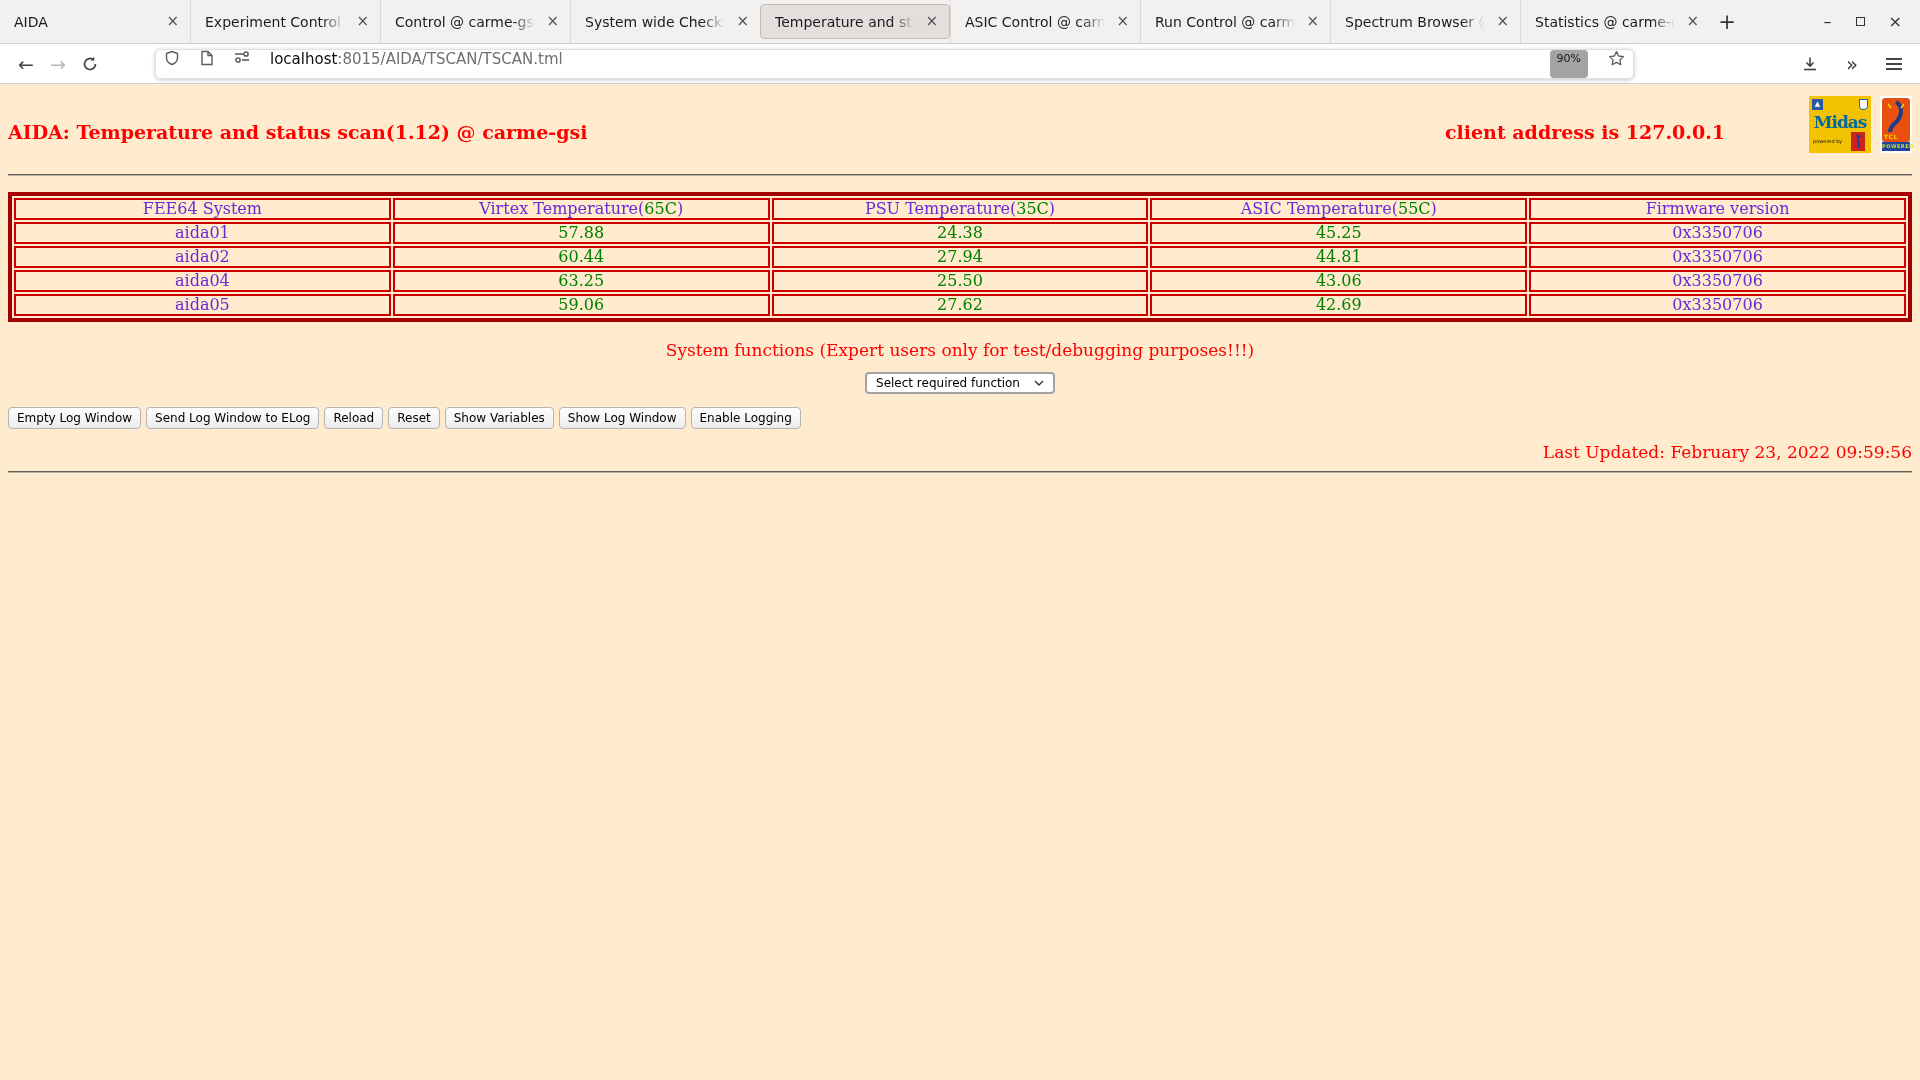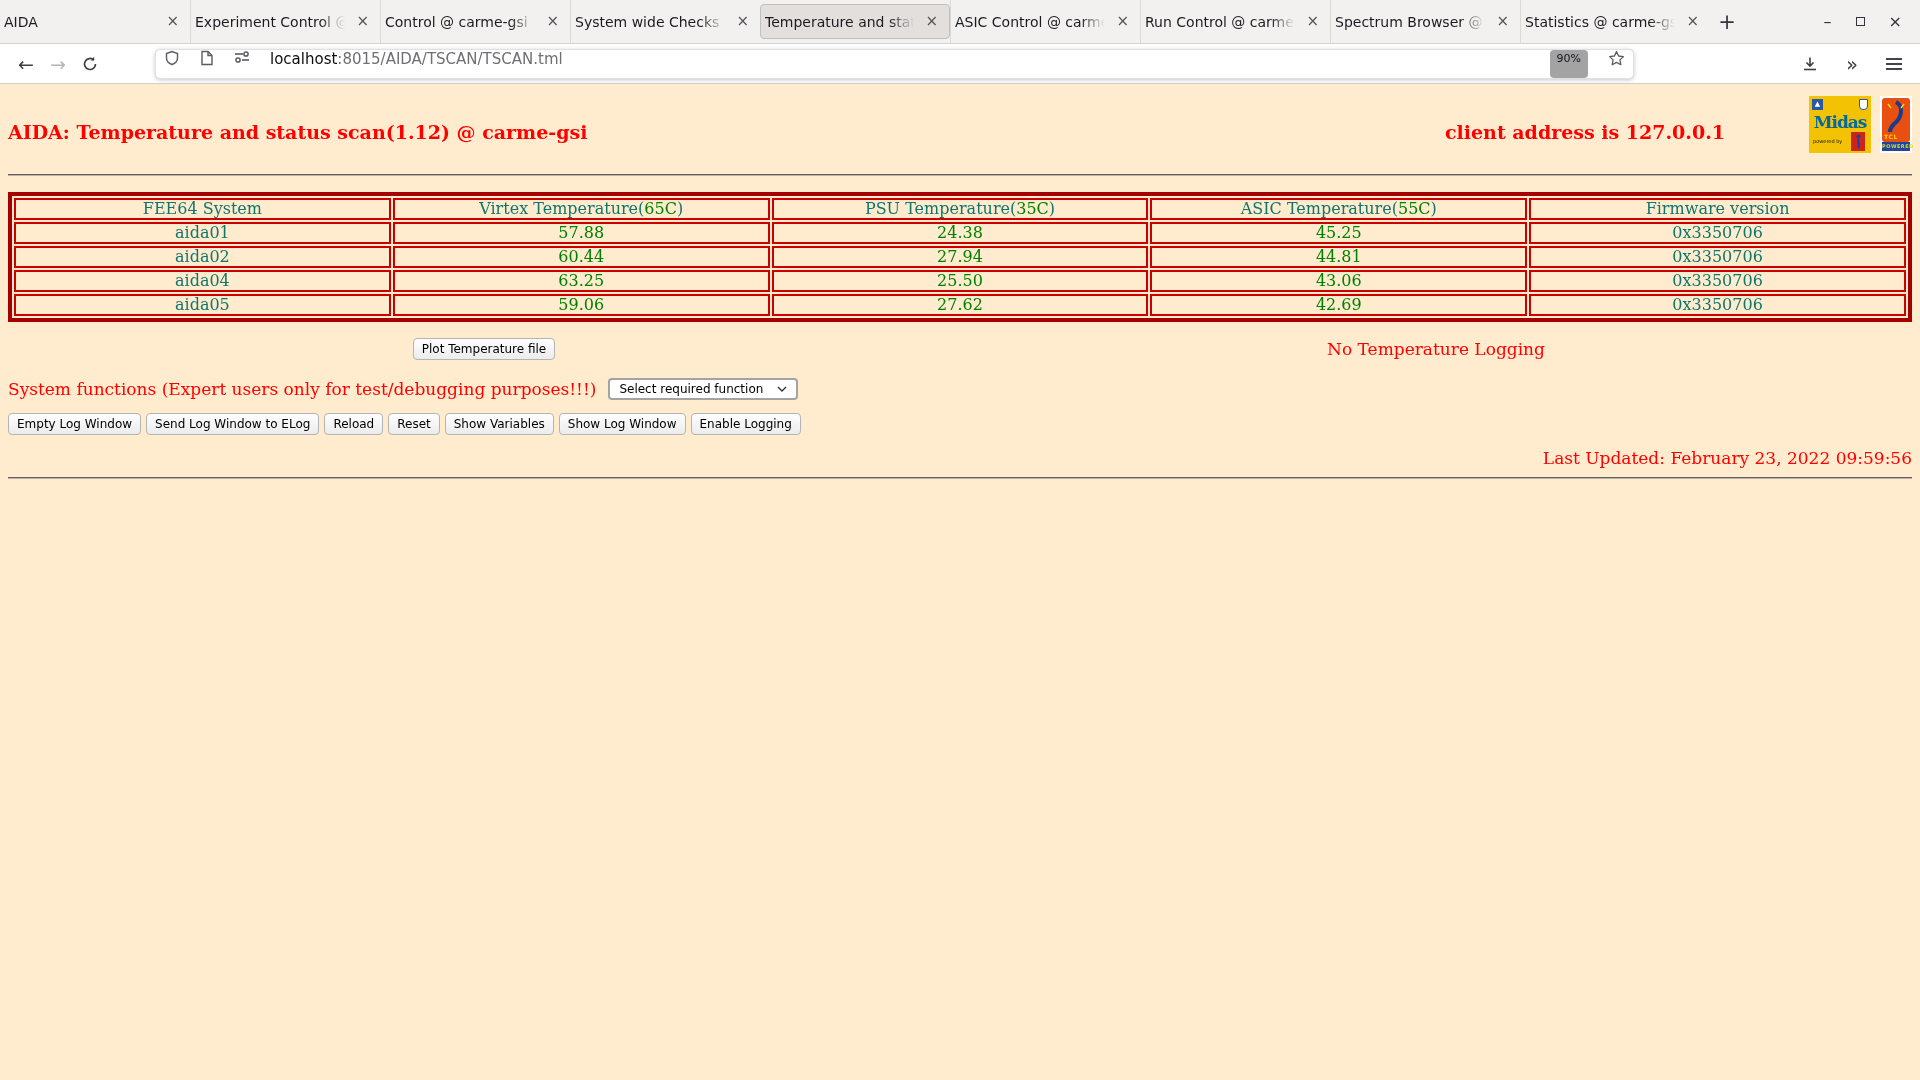--- a/index.html
+++ b/index.html
@@ -2,21 +2,21 @@
 <html><head>
 <meta charset="utf-8">
 <style>
   * { box-sizing: border-box; margin: 0; padding: 0; }
   html,body { width:1920px; height:1080px; overflow:hidden; }
   body { font-family:"DejaVu Sans","Liberation Sans",sans-serif; background:#ffebcd; }
 
   
   .tabbar { height:44px; background:#f3f1f0; display:flex; align-items:stretch;
             border-bottom:1px solid #d4d1ce; }
-  .tab { width:190px; display:flex; align-items:center; padding:0 8px 0 4px;
+  .tab { width:190px; display:flex; align-items:center; padding:0 8px 0 14px;
          font-size:14px; color:#1c1b22; position:relative; cursor:default; }
   .tab + .tab { border-left:1px solid #ddd9d6; }
   .tab.active { background:#e2dfdc; border:1px solid #c2bebb; border-radius:4px;
                 margin:4px 0; border-left:1px solid #c2bebb; }
   .tab-label { flex:1; white-space:nowrap; overflow:hidden;
                -webkit-mask-image:linear-gradient(to right,#000 82%,transparent 98%);
                mask-image:linear-gradient(to right,#000 82%,transparent 98%); }
   .tab-close { margin-left:5px; color:#55545b; font-size:15px; line-height:1; padding:1px 3px; }
   .newtab { width:34px; display:flex; align-items:center; justify-content:center;
             font-size:21px; color:#35343c; }
@@ -69,30 +69,30 @@
   .logo-tcl .banner { position:absolute; left:2px; right:2px; bottom:2px; height:9px;
                       background:#24439b; color:#cddc29; font-size:5px; font-weight:bold;
                       text-align:center; line-height:9px; letter-spacing:.5px; }
   hr.rule { border:none; border-top:2px groove #b9b3a6; margin-top:16px; }
 
   table.tscan { width:100%; margin-top:16px; border-collapse:separate; border-spacing:2px;
                 border:4px solid #a40000; background:#ffebcd;
                 font-family:"DejaVu Serif","Liberation Serif",serif; }
   table.tscan th, table.tscan td { border:2px solid #cc0000; text-align:center; font-size:16px;
                 font-weight:normal; height:20px; line-height:18px; padding:0 4px; width:20%; }
-  .c-red { color:#0f766e; } .c-green { color:#008000; }
+  .c-red { color:#6d28d9; } .c-green { color:#008000; }
 
   .subrow { display:flex; margin-top:16px; align-items:center; }
   .subrow .half { width:50%; text-align:center; }
   .status-red { font-family:"DejaVu Serif","Liberation Serif",serif; font-size:17px; color:#ff0000; }
 
   button.formbtn { font-family:"DejaVu Sans","Liberation Sans",sans-serif; font-size:12px;
                    color:#000; padding:3px 8px; background:linear-gradient(#fefefe,#ececec);
                    border:1px solid #b4b4b4; border-radius:4px; }
-  .sysfunc { display:flex; align-items:center; gap:12px; margin-top:18px; }
+  .sysfunc { display:flex; align-items:center; gap:12px; margin-top:18px;flex-direction:column; }
   .sysfunc-label { font-family:"DejaVu Serif","Liberation Serif",serif; font-size:17px; color:#ff0000; }
   .selectbox { display:inline-flex; align-items:center; gap:14px; height:22px; padding:0 9px;
                background:#fff; border:2px solid #a3a3a3; border-radius:4px; font-size:12px; color:#000; }
   .actions { display:flex; gap:5px; margin-top:13px; }
   .updated { text-align:right; margin-top:13px; font-family:"DejaVu Serif","Liberation Serif",serif;
              font-size:17px; color:#ff0000; }
   hr.rule2 { border:none; border-top:2px groove #b9b3a6; margin-top:9px; }
 </style>
 </head>
 <body>
@@ -259,28 +259,20 @@
         <tr>
           <td class="c-red">aida05</td>
           <td class="c-green">59.06</td>
           <td class="c-green">27.62</td>
           <td class="c-green">42.69</td>
           <td class="c-red">0x3350706</td>
         </tr>
       </tbody>
   </table>
 
-  <div class="subrow">
-    <div class="half">
-      <button class="formbtn">Plot Temperature file</button>
-    </div>
-    <div class="half">
-      <span class="status-red">No Temperature Logging</span>
-    </div>
-  </div>
 
   <div class="sysfunc">
     <span class="sysfunc-label">System functions (Expert users only for test/debugging purposes!!!)</span>
     <div class="selectbox">
       <span>Select required function</span>
       <svg width="10" height="6" viewBox="0 0 10 6">
         <path d="M1 1 L5 5 L9 1" fill="none" stroke="#333" stroke-width="1.4"></path>
       </svg>
     </div>
   </div>

